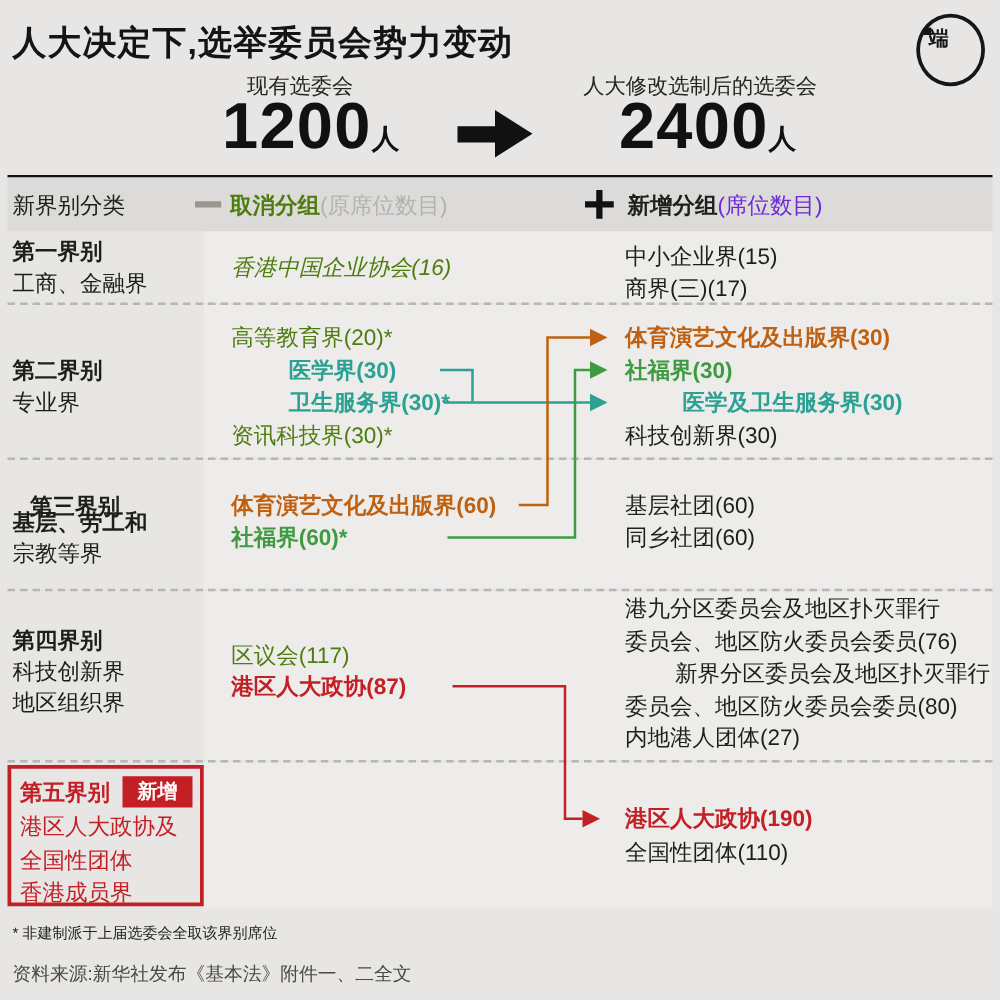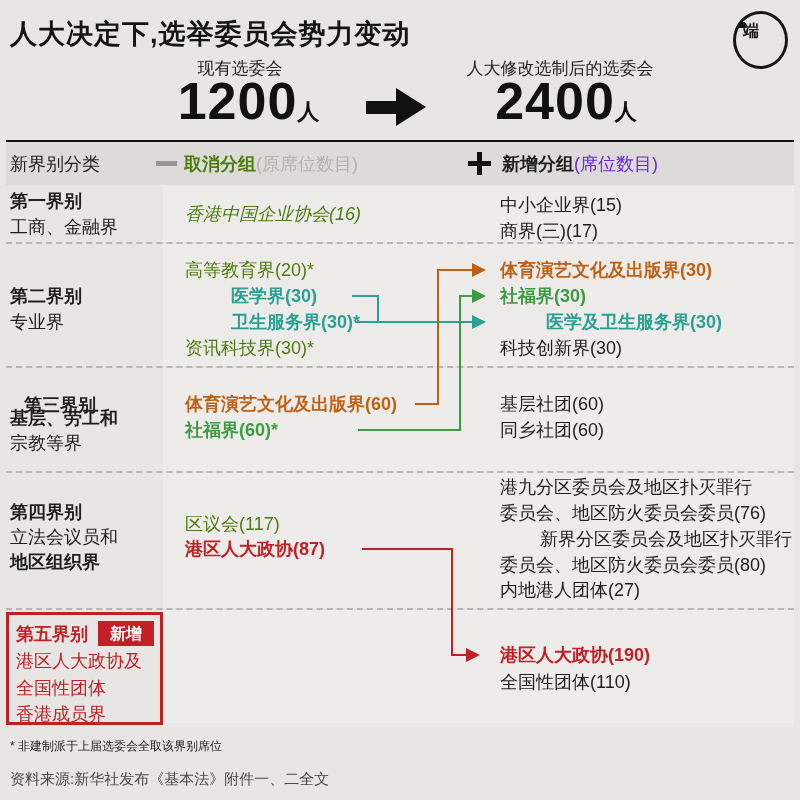--- a/index.html
+++ b/index.html
@@ -108,22 +108,22 @@
 
 <div class="t b" style="left:10px;top:393px;margin-left:14px;">第三界别</div>
 <div class="t" style="left:10px;top:406px;font-weight:bold;">基层、劳工和</div>
 <div class="t" style="left:10px;top:431px;">宗教等界</div>
 <div class="t b orange" style="left:185px;top:392px;">体育演艺文化及出版界(60)</div>
 <div class="t b green" style="left:185px;top:418px;">社福界(60)*</div>
 <div class="t" style="left:500px;top:392px;">基层社团(60)</div>
 <div class="t" style="left:500px;top:418px;">同乡社团(60)</div>
 
 <div class="t b" style="left:10px;top:500px;">第四界别</div>
-<div class="t" style="left:10px;top:525px;">立法会议员和</div>
-<div class="t" style="left:10px;top:550px;font-weight:bold;">地区组织界</div>
+<div class="t" style="left:10px;top:525px;">科技创新界</div>
+<div class="t" style="left:10px;top:550px;">地区组织界</div>
 <div class="t gray" style="left:185px;top:512px;">区议会(117)</div>
 <div class="t b red" style="left:185px;top:537px;">港区人大政协(87)</div>
 <div class="t" style="left:500px;top:475px;">港九分区委员会及地区扑灭罪行</div>
 <div class="t" style="left:500px;top:501px;">委员会、地区防火委员会委员(76)</div>
 <div class="t" style="left:500px;top:527px;margin-left:40px;">新界分区委员会及地区扑灭罪行</div>
 <div class="t" style="left:500px;top:553px;">委员会、地区防火委员会委员(80)</div>
 <div class="t" style="left:500px;top:578px;">内地港人团体(27)</div>
 
 <div class="redbox"></div>
 <div class="t b red" style="left:16px;top:622px;">第五界别</div>

